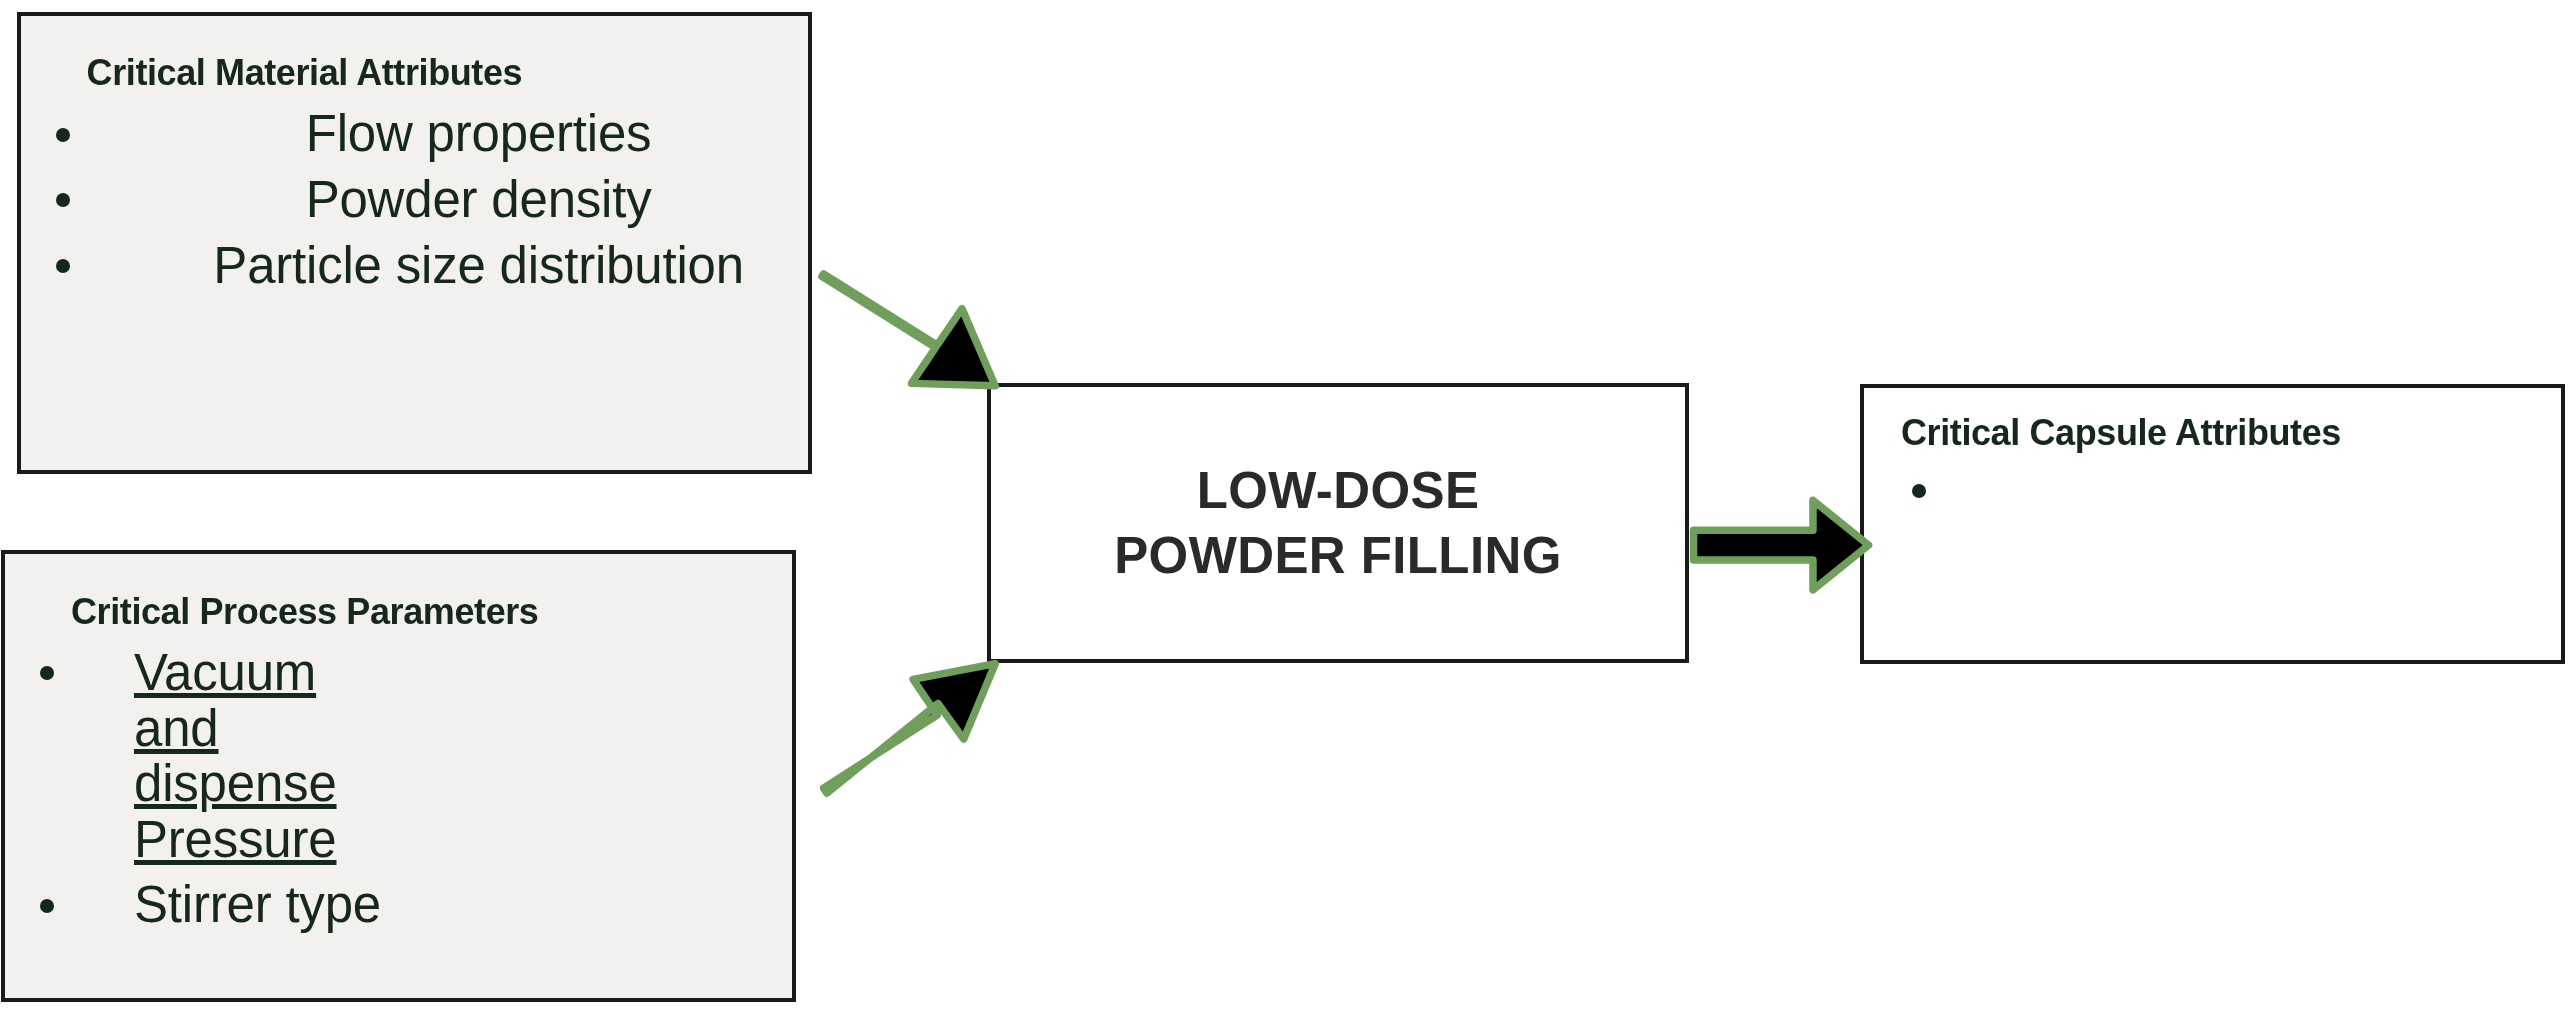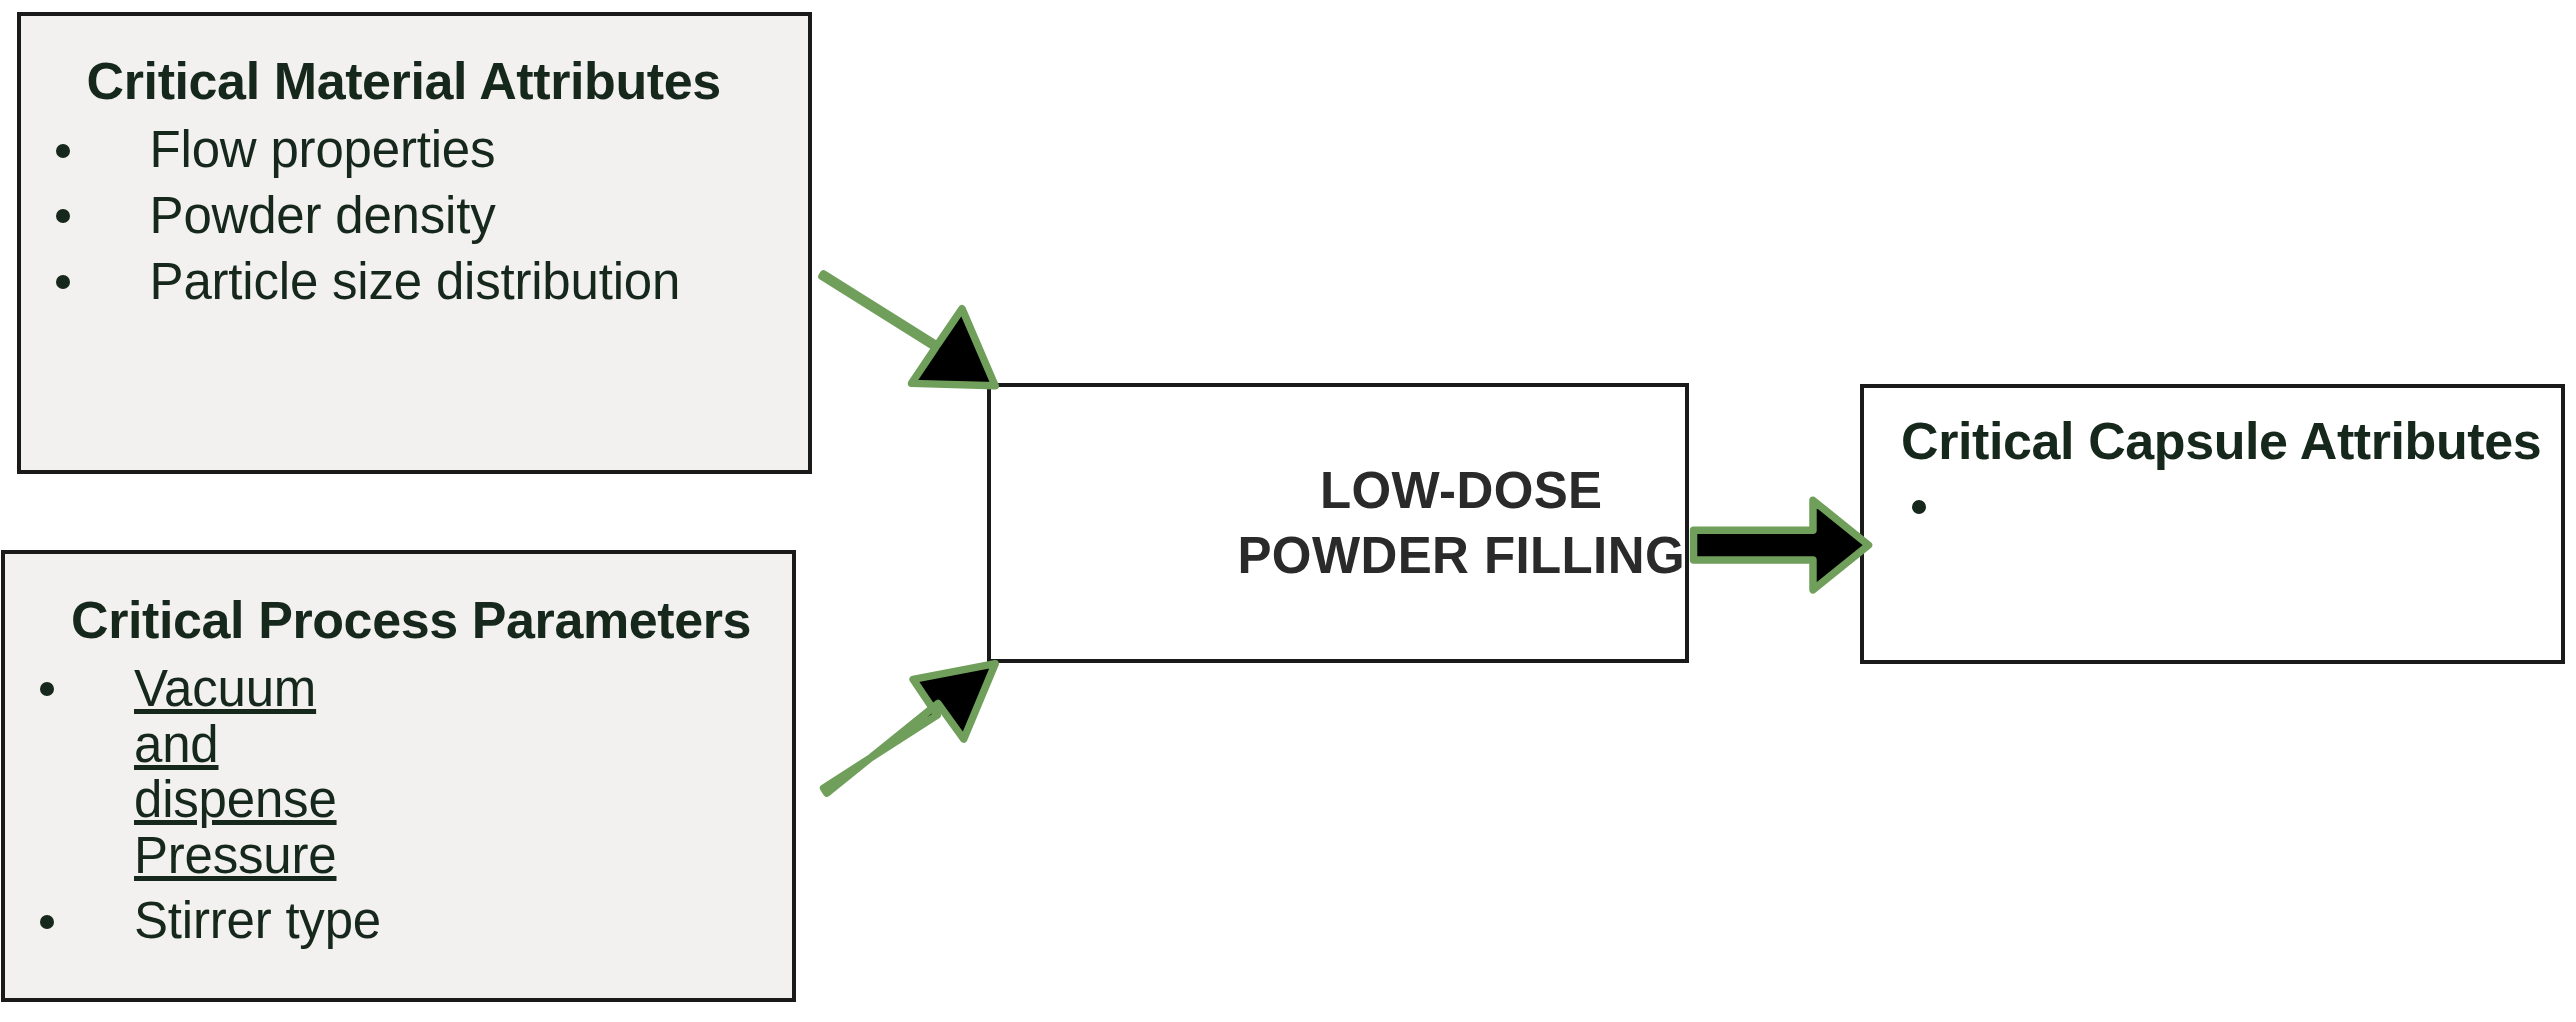--- a/index.html
+++ b/index.html
@@ -40,31 +40,31 @@
   #box-cpp {
     left: 1px; top: 550px;
     width: 795px; height: 452px;
   }
   
   #box-process {
     left: 987px; top: 383px;
     width: 702px; height: 280px;
     display: flex;
     align-items: center;
-    justify-content: flex-end;
+    justify-content: center;
   }
   
   #box-cqa {
     left: 1860px; top: 384px;
     width: 705px; height: 280px;
   }
 
   .node-title {
     font-weight: bold;
-    font-size: 52px;
+    font-size: 36px;
     line-height: 1.0;
     color: #16271c;
     font-stretch: condensed;
     letter-spacing: -0.4px;
     white-space: nowrap;
   }
 
   #box-cma .node-title { margin: 39px 0 0 66px; }
   #box-cpp .node-title { margin: 40px 0 0 66px; }
   #box-cqa .node-title { margin: 26.5px 0 0 37px; }
@@ -87,21 +87,21 @@
     position: absolute;
     left: 35px;
     top: 0.42em;
     width: 14px;
     height: 14px;
     border-radius: 50%;
     background: #16271c;
   }
 
   #box-cma .bullet-list { margin: 15px 0 0 0; }
-  #box-cma .bullet-item { margin-bottom: 10px; }
+  #box-cma .bullet-item { margin-bottom: 10px; text-align: center; }
 
   #box-cpp .bullet-list { margin: 15px 0 0 0; }
   #box-cpp .bullet-item { margin-bottom: 10px; }
 
   #box-cqa .bullet-list { margin: 11.6px 0 0 16.6px; }
   #box-cqa .bullet-item { padding-left: 116px; }
   #box-cqa .bullet-dot { left: 31.5px; }
 
   .process-title {
     font-weight: bold;

